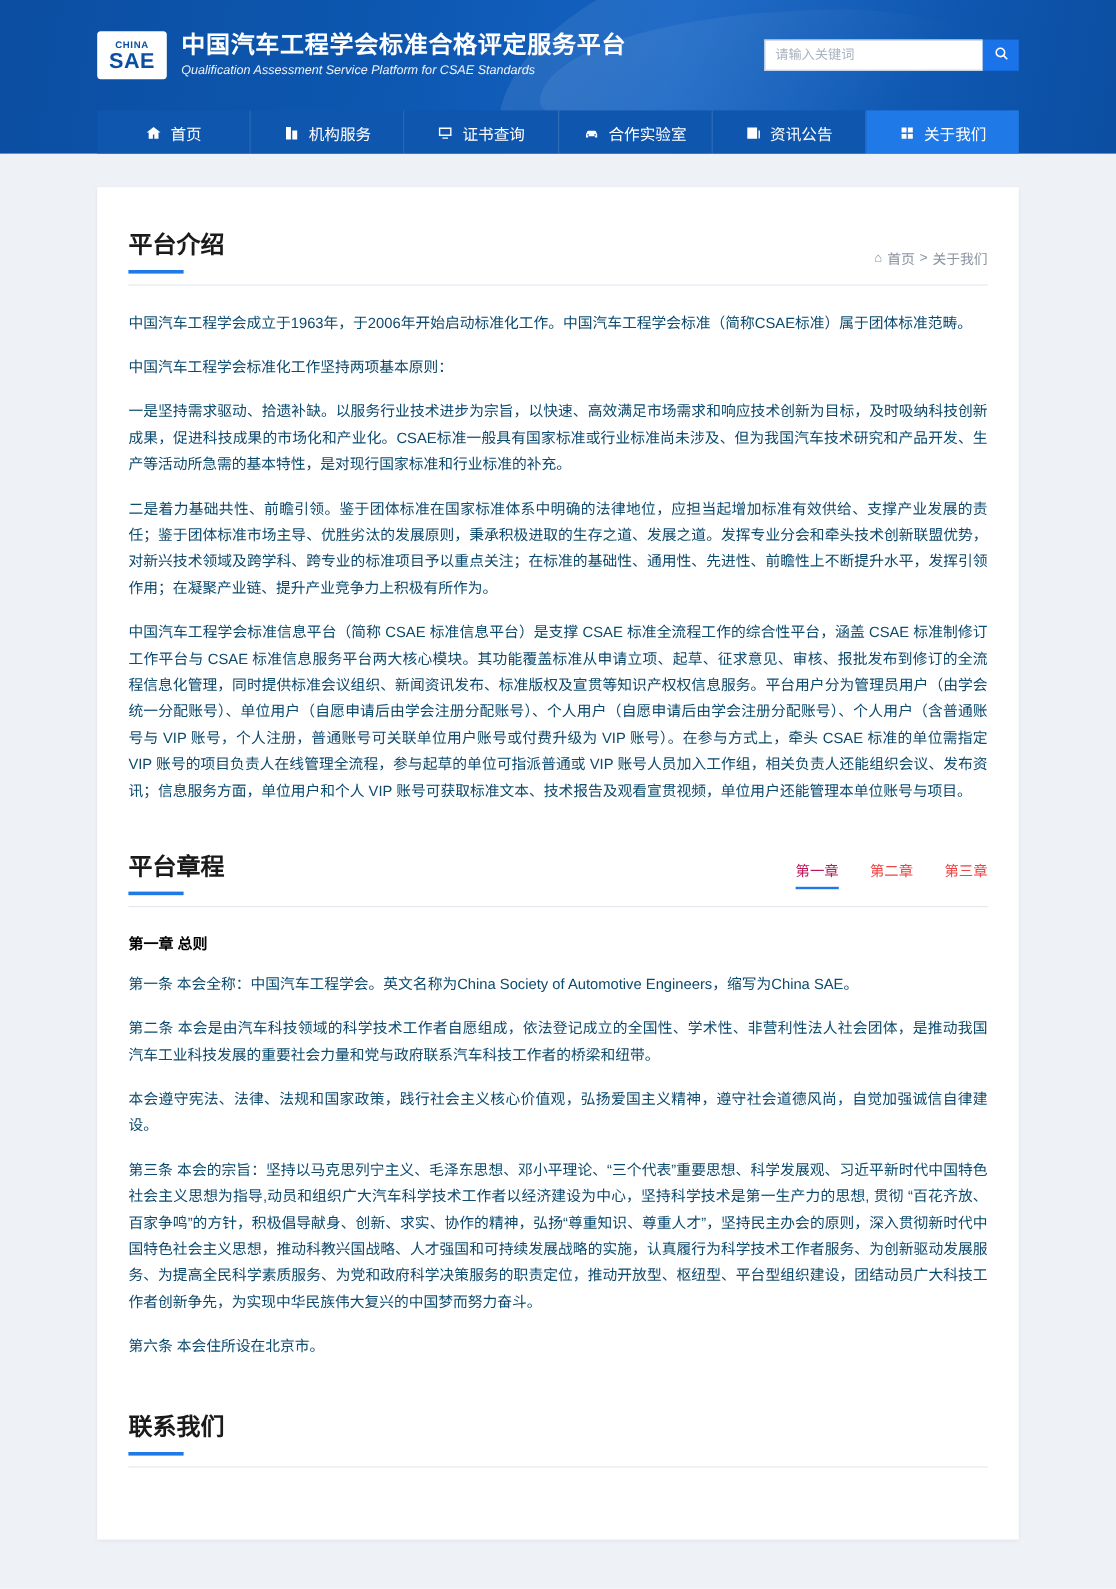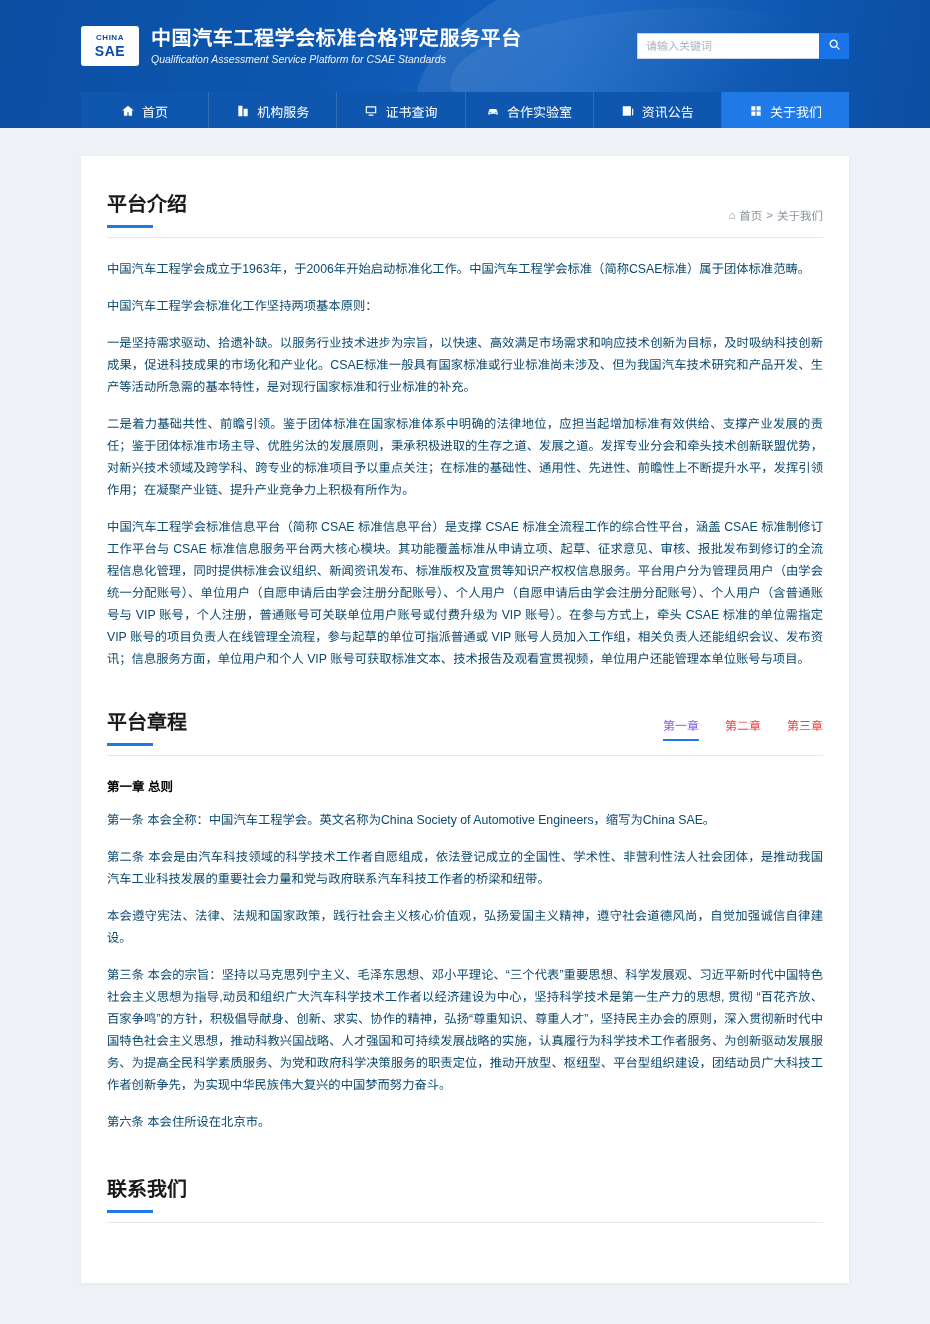--- a/index.html
+++ b/index.html
@@ -43,21 +43,21 @@
     width: 58px; height: 40px;
     background: #ffffff;
     border-radius: 3px;
     display: flex; flex-direction: column;
     align-items: center; justify-content: center;
     color: #0b4ea2;
     margin-right: 12px;
     flex: none;
   }
   .logo-box .l1 { font-size: 8px; letter-spacing: .5px; font-weight: bold; line-height: 10px; }
-  .logo-box .l2 { font-size: 14px; font-weight: bold; line-height: 16px; letter-spacing: .5px; }
+  .logo-box .l2 { font-size: 18px; font-weight: bold; line-height: 16px; letter-spacing: .5px; }
   .title-wrap { color: #fff; }
   .title-cn { font-size: 20px; font-weight: bold; letter-spacing: .6px; line-height: 24px; }
   .title-en { font-size: 10.5px; font-style: italic; opacity: .92; line-height: 16px; margin-top: 1px; }
   .search-wrap {
     margin-left: auto;
     display: flex; align-items: center;
   }
   .search-input {
     width: 182px; height: 26px;
     border: 1px solid #c6d4e6;
@@ -133,21 +133,21 @@
   .para {
     font-size: 12.3px;
     line-height: 22px;
     color: #0c4a6e;
     margin-bottom: 15px;
     text-align: justify;
   }
 
   .chapter-tabs { display: flex; gap: 26px; font-size: 12px; padding-bottom: 4px;}
   .chapter-tab { color: #ef4444; cursor: pointer; padding-bottom: 6px; }
-  .chapter-tab.active { color: #8b5cf6; border-bottom: 2px solid #1f7ae8; }
+  .chapter-tab.active { color: #be185d; border-bottom: 2px solid #1f7ae8; }
 
   .chapter-label {
     color: #000000; font-size: 12.5px; font-weight: bold;
     margin: 6px 0 14px 0;
   }
 
   
   .contact-head { margin-top: 40px; }
 </style>
 </head>

